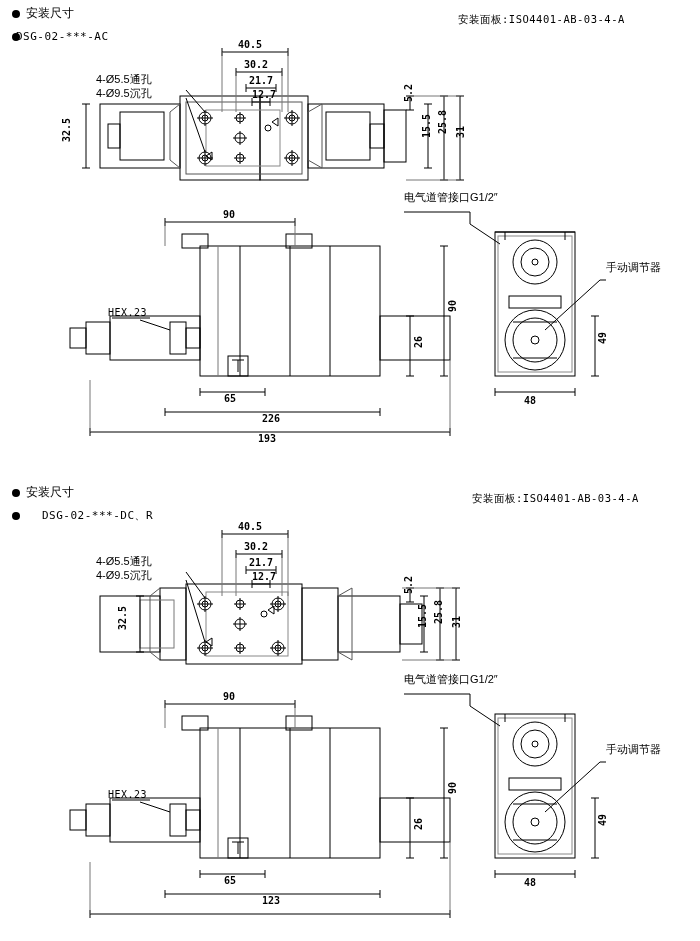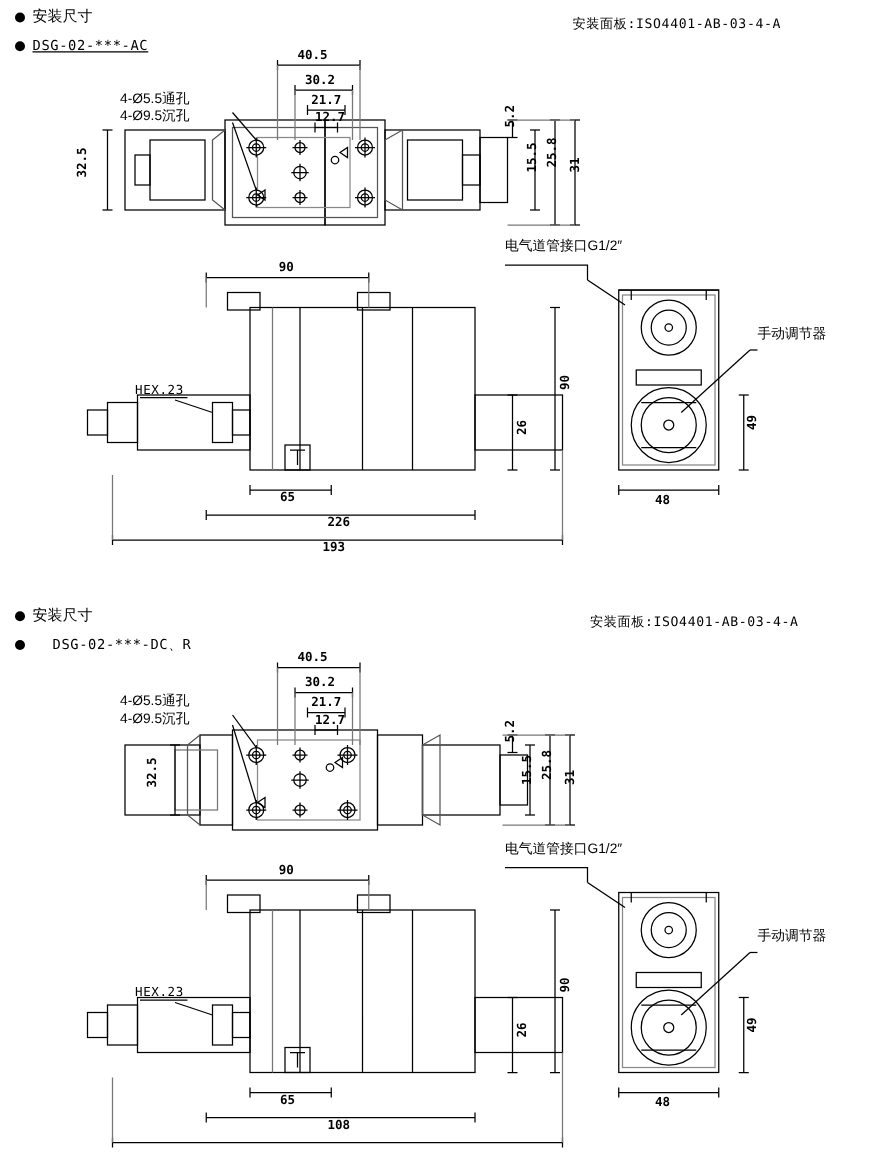--- a/index.html
+++ b/index.html
@@ -22,21 +22,21 @@
   svg{position:absolute;left:0;top:0;overflow:visible;}
 </style>
 </head>
 <body>
 
 <div class="page">
 
   <div class="bullet" style="left:12px;top:10px;"></div>
   <div class="txt cn" style="left:26px;top:7px;">安装尺寸</div>
   <div class="bullet" style="left:12px;top:33px;"></div>
-  <div class="txt mono" style="left:26px;top:31px;text-decoration:underline;">DSG-02-***-AC</div>
+  <div class="txt mono" style="left:16px;top:31px;">DSG-02-***-AC</div>
   <div class="txt mono" style="left:458px;top:14px;font-size:10.5px;">安装面板:ISO4401-AB-03-4-A</div>
 
   <svg width="700" height="470" style="top:0;">
     <g stroke="#000" fill="none" stroke-width="1">
 
       <rect x="100" y="104" width="80" height="64"></rect>
       <rect x="180" y="96" width="80" height="84"></rect>
       <rect x="260" y="96" width="48" height="84"></rect>
       <rect x="308" y="104" width="76" height="64"></rect>
       <rect x="384" y="110" width="22" height="52"></rect>
@@ -397,21 +397,21 @@
       <path d="M410 798 V858"></path>
         <path d="M406 798 H414"></path>
         <path d="M406 858 H414"></path>
       <path d="M140 802 L170 812"></path>
       <path d="M112 800 H150"></path>
     </g>
   </svg>
 
   <div class="txt dim" style="left:223px;top:692px;">90</div>
   <div class="txt dim" style="left:224px;top:876px;">65</div>
-  <div class="txt dim" style="left:262px;top:896px;">108</div>
+  <div class="txt dim" style="left:262px;top:896px;">123</div>
   <div class="txt dim" style="left:258px;top:916px;margin-top:44px;">215</div>
   <div class="txt dim vert" style="left:448px;top:782px;">90</div>
   <div class="txt dim vert" style="left:414px;top:818px;">26</div>
   <div class="txt mono" style="left:108px;top:790px;font-size:10px;">HEX.23</div>
 
   <svg width="700" height="941" style="top:0;">
     <g stroke="#000" fill="none" stroke-width="1">
       <rect x="495" y="714" width="80" height="144"></rect>
       <rect x="498" y="718" width="74" height="136" stroke="#888"></rect>
       <rect x="509" y="778" width="52" height="12"></rect>

